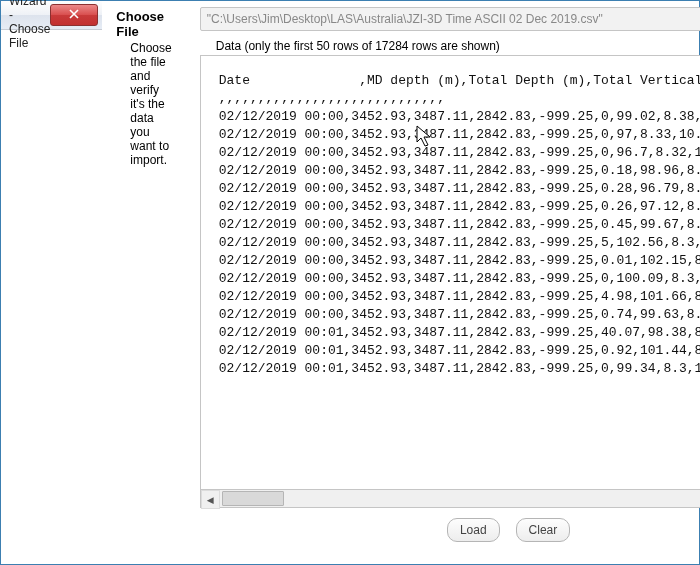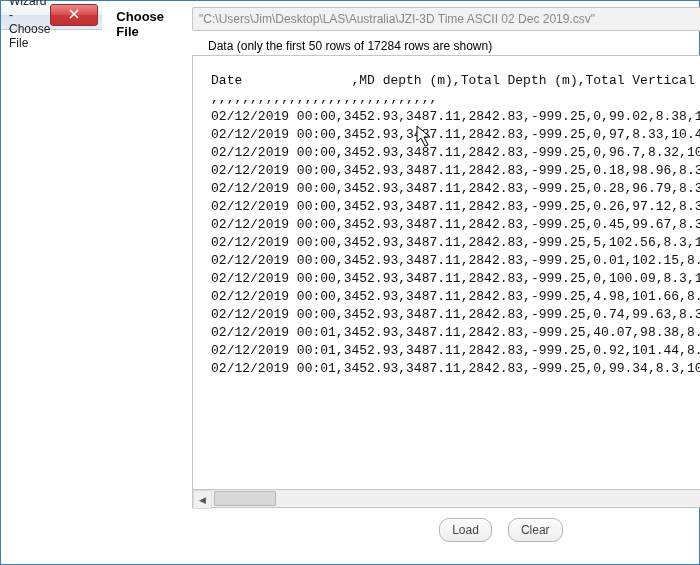--- a/index.html
+++ b/index.html
@@ -42,20 +42,21 @@
       <span>
         <svg viewBox="0 0 10 10">
             <path d="M1 1 L9 9 M9 1 L1 9" stroke="#fff" stroke-width="1.6"></path>
           </svg>
       </span>
     </div>
   </div>
 
   <div class="header">
     <div class="header-title">Choose File</div>
+    <div class="header-sub">Choose the file and verify it's the data you want to import.</div>
   </div>
   <div class="sep"></div>
 
   <div class="body">
     <div class="filerow">
       <div class="file-input">"C:\Users\Jim\Desktop\LAS\Australia\JZI-3D Time ASCII 02 Dec 2019.csv"</div>
       <button class="btn disabled">Browse...</button>
     </div>
 
     <div class="data-label">Data (only the first 50 rows of 17284 rows are shown)</div>

